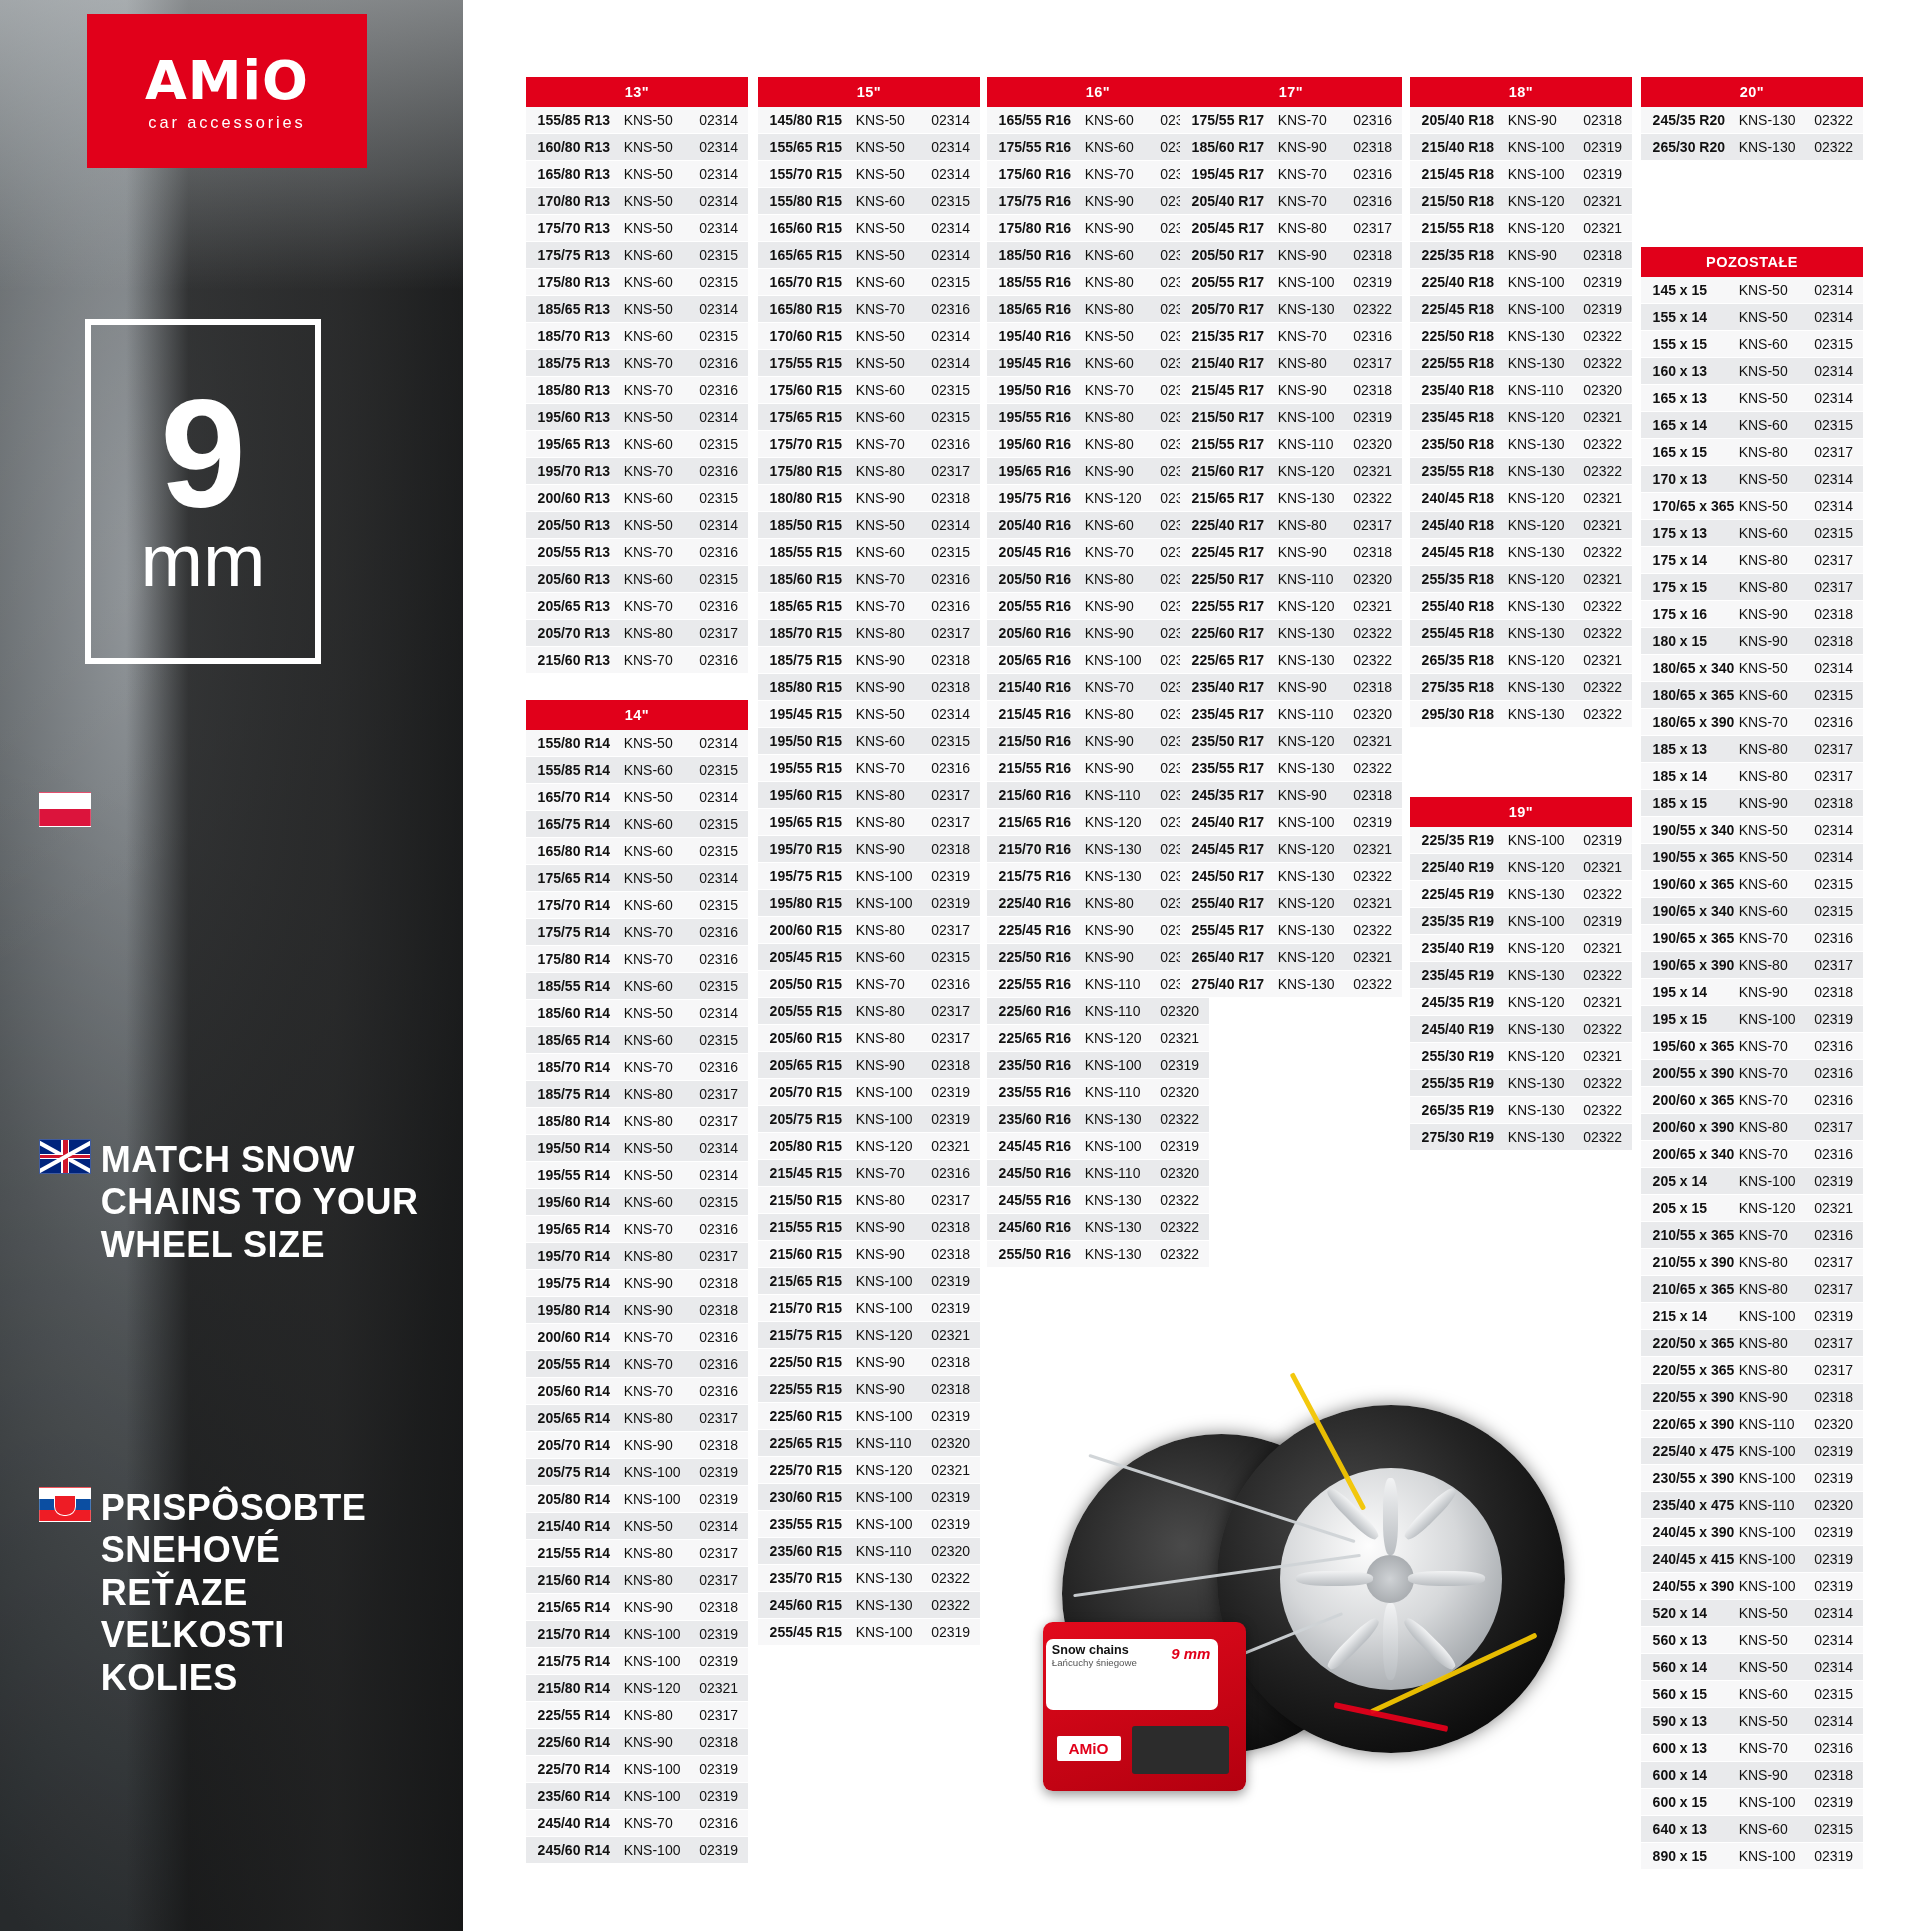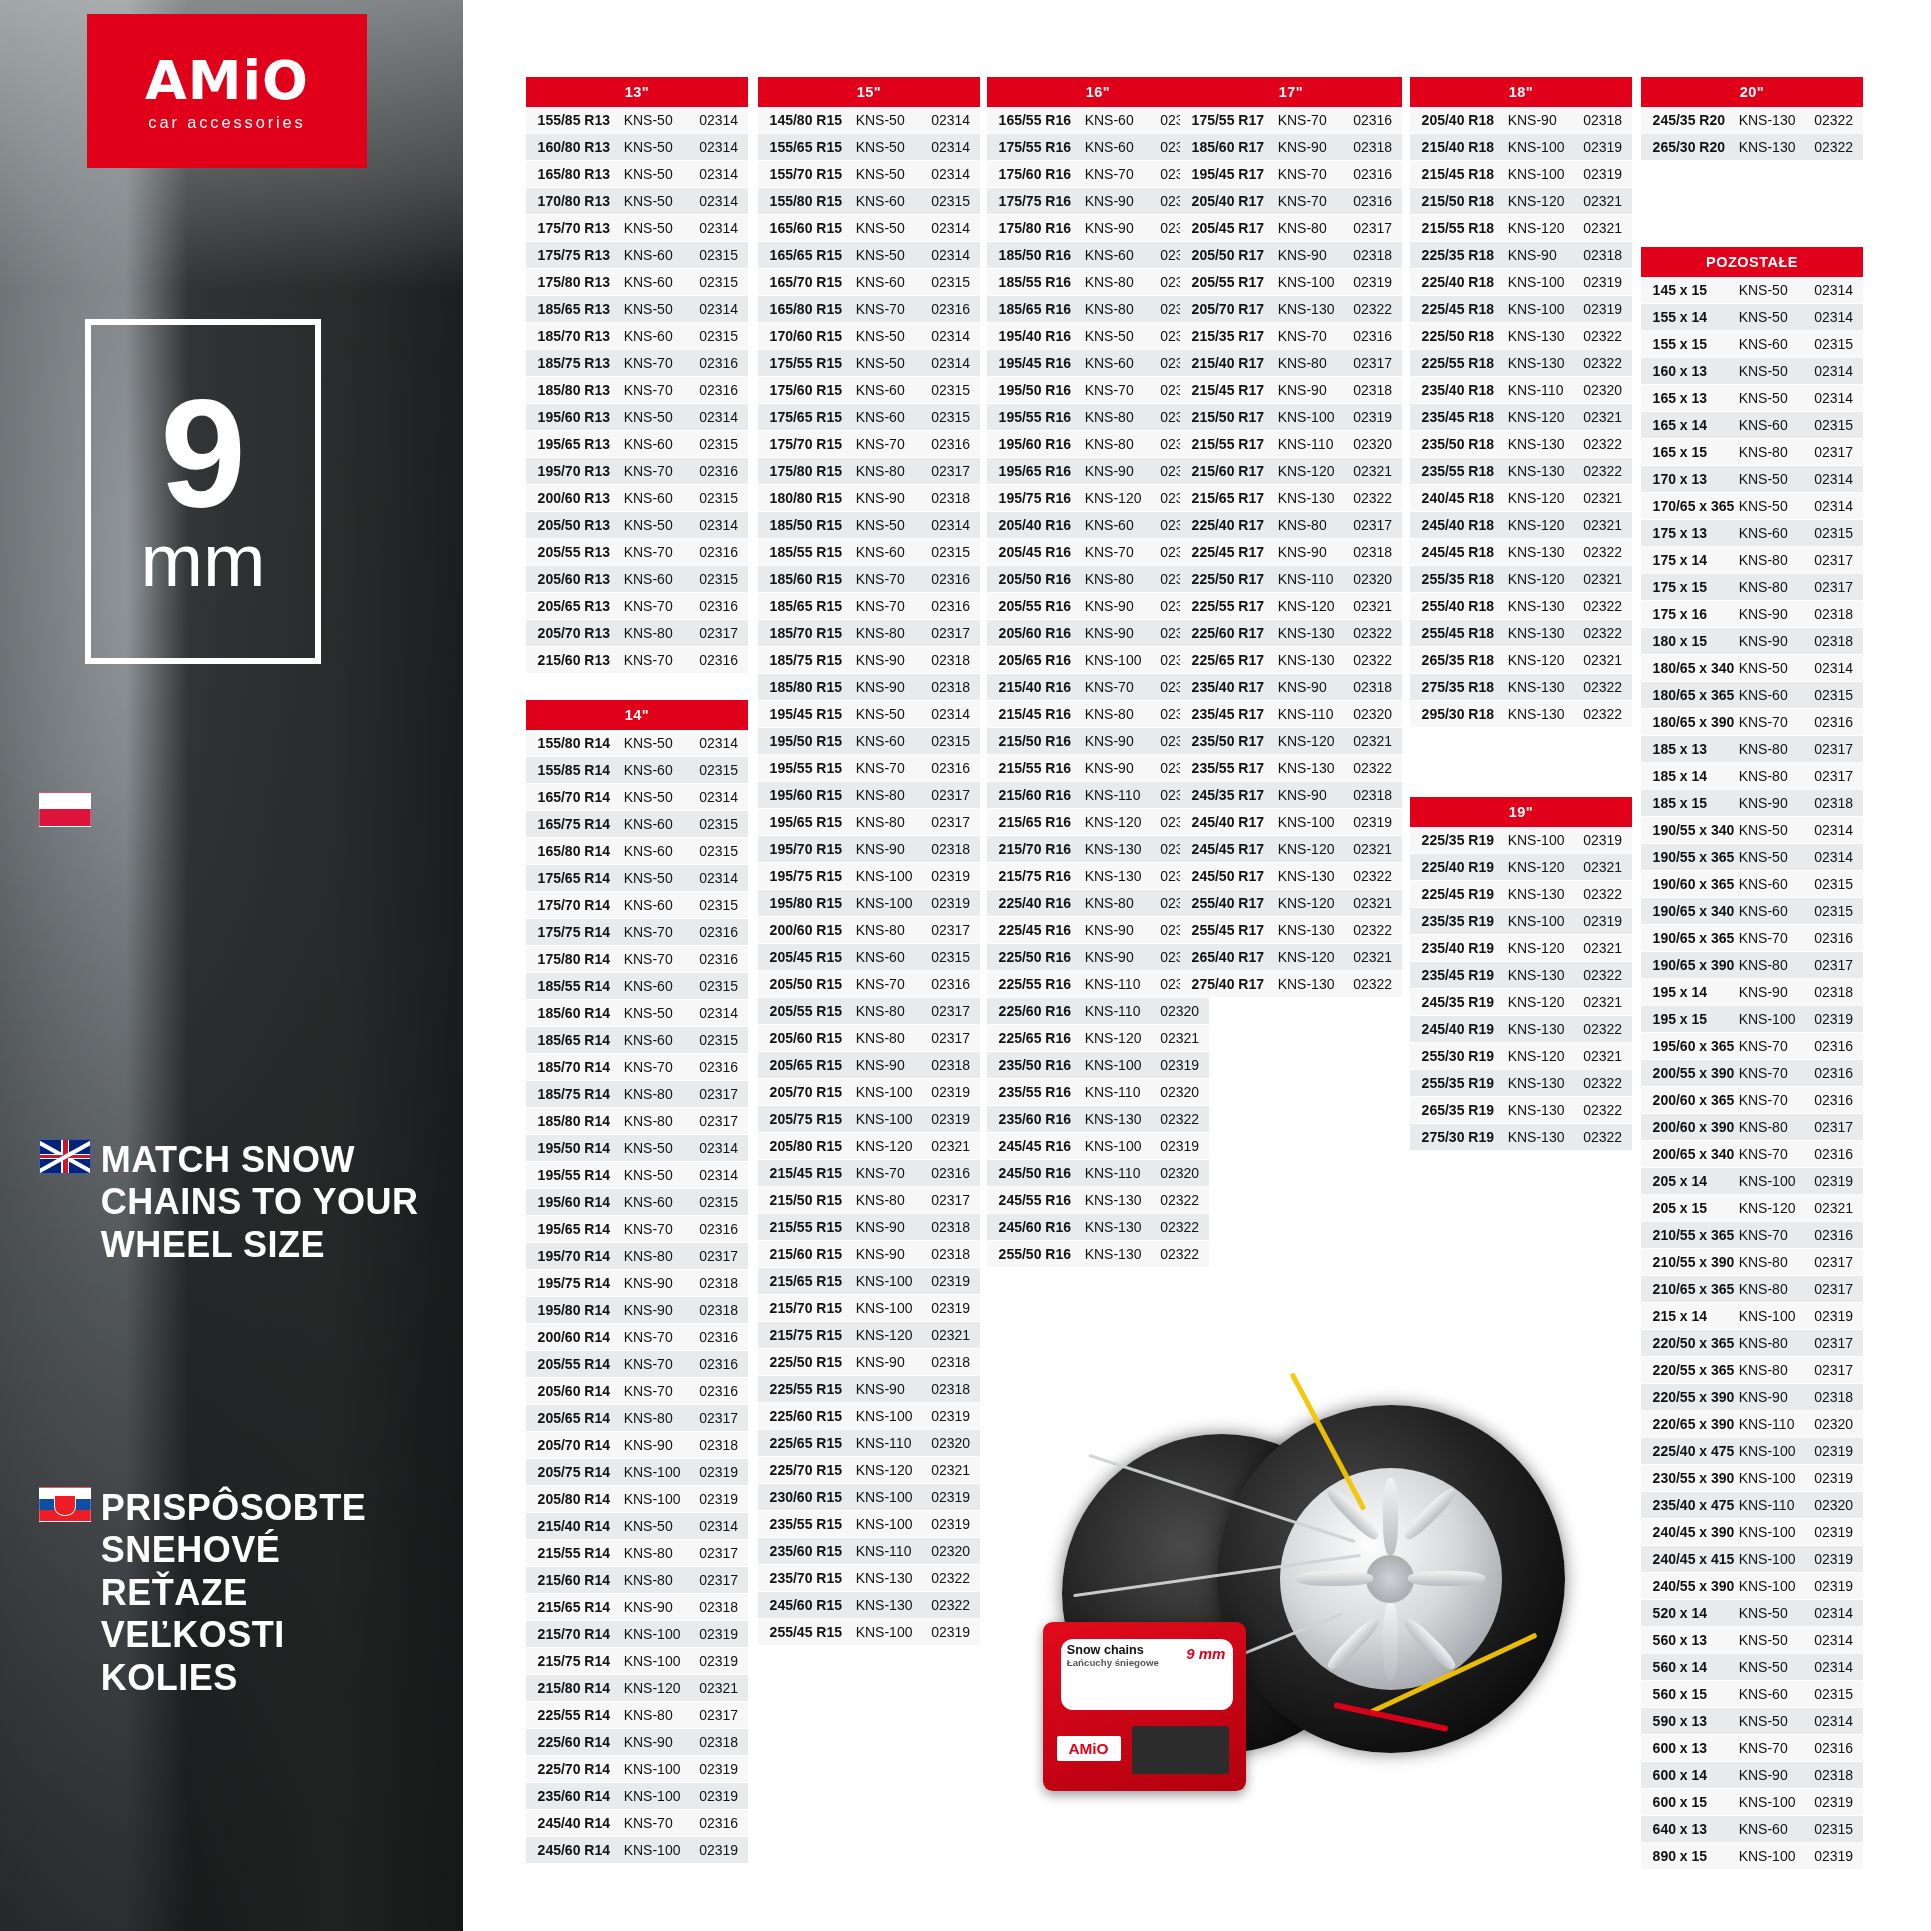--- a/index.html
+++ b/index.html
@@ -110,21 +110,21 @@
   .spoke{position:absolute;background:linear-gradient(180deg,#f2f3f4,#b9bdc1);border-radius:40%;}
   .chain-line{position:absolute;background:#cfd3d6;height:2.9px;border-radius:1.9px;opacity:.95;}
   .chain-yellow{background:#f2c500;}
   .chain-red{background:#e1001a;}
   #bag{
     position:absolute;left:0px;top:241px;width:203px;height:169px;
     background:linear-gradient(160deg,#e20a1c 0%, #b3000f 100%);
     border-radius:9.7px;box-shadow:0 3.9px 11.6px rgba(0,0,0,.4);
   }
   #bag-label{
-    position:absolute;left:18px;top:17.4px;width:172px;height:71px;background:#fff;border-radius:12px;
+    position:absolute;left:3px;top:17.4px;width:172px;height:71px;background:#fff;border-radius:7px;
     font-size:10.6px;color:#111;padding:3.9px 5.8px;box-sizing:border-box;
   }
   #bag-logo{
     position:absolute;left:13.5px;top:114px;width:64px;height:25px;background:#fff;
     color:#e1001a;font-weight:bold;font-size:15.4px;text-align:center;line-height:25px;border-radius:1.9px;
   }
   .bag-photo{position:absolute;left:89px;top:104px;width:97px;height:48px;background:#2c2c2c;border-radius:2.9px;}
 </style>
 </head>
 <body>
@@ -1666,20 +1666,20 @@
   <div class="chain-line" style="left:39px;top:116px;width:280px;transform:rotate(18deg);"></div>
   <div class="chain-line" style="left:29px;top:193px;width:290px;transform:rotate(-8deg);"></div>
   <div class="chain-line" style="left:48px;top:280px;width:261px;transform:rotate(-22deg);"></div>
   <div class="chain-line chain-yellow" style="left:208px;top:58px;width:154px;transform:rotate(62deg);height:4.8px;"></div>
   <div class="chain-line chain-yellow" style="left:319px;top:290px;width:183px;transform:rotate(-25deg);height:4.8px;"></div>
   <div class="chain-line chain-red" style="left:290px;top:333px;width:116px;transform:rotate(12deg);height:5.8px;"></div>
 
   <div id="bag">
     <div id="bag-label">
       <div style="font-weight:bold;font-size:12.6px;">Snow chains</div>
-      <div style="font-size:9.7px;color:#555;font-weight:bold;">Łańcuchy śniegowe</div>
+      <div style="font-size:9.7px;color:#555;">Łańcuchy śniegowe</div>
       <div style="position:absolute;right:7.7px;top:5.8px;font-size:15px;font-weight:bold;color:#e1001a;font-style:italic;">9 mm</div>
     </div>
     <div id="bag-logo">AMiO</div>
     <div class="bag-photo"></div>
   </div>
 </div>
 
 
 </body></html>

